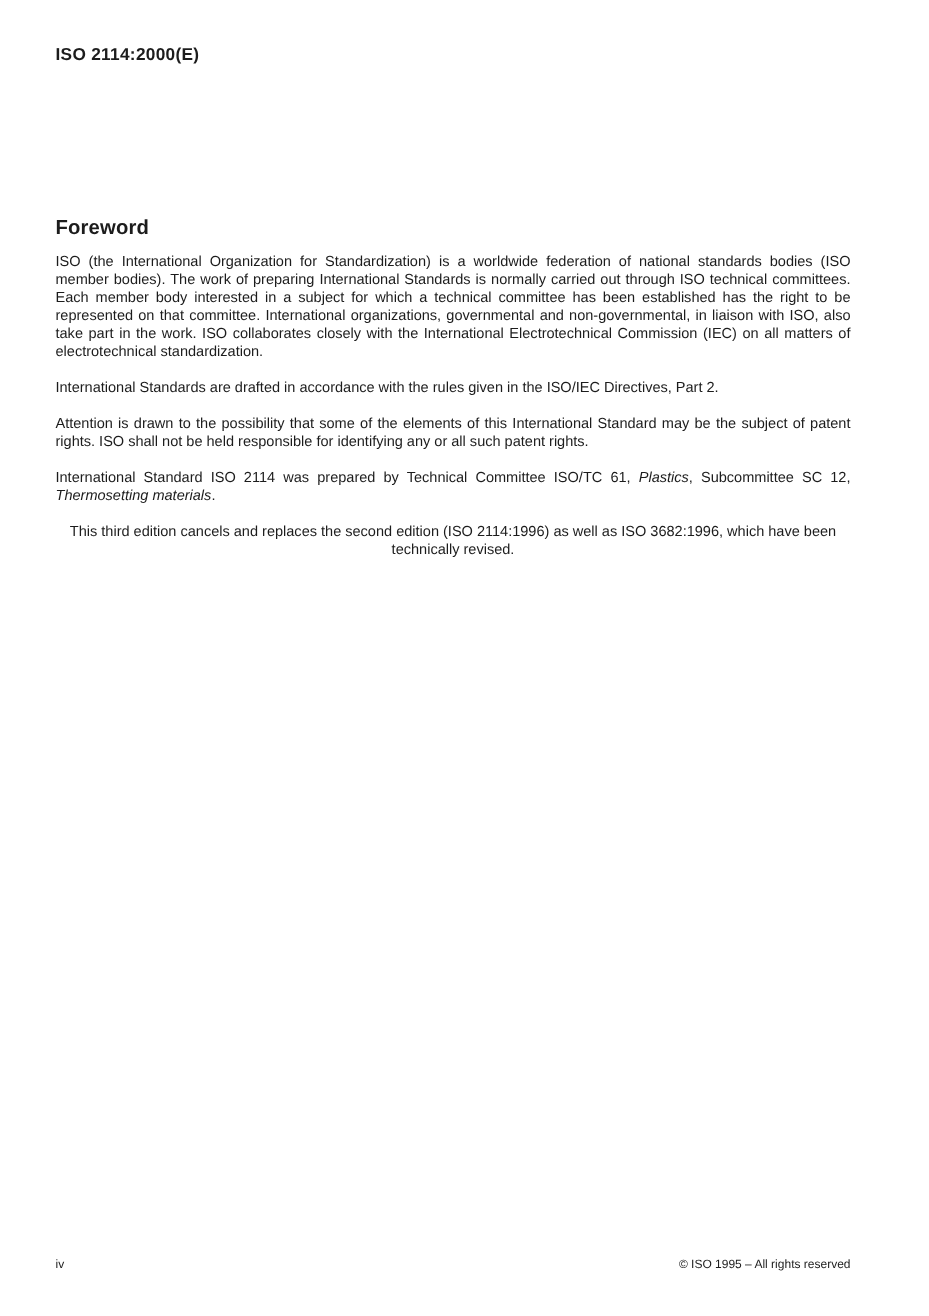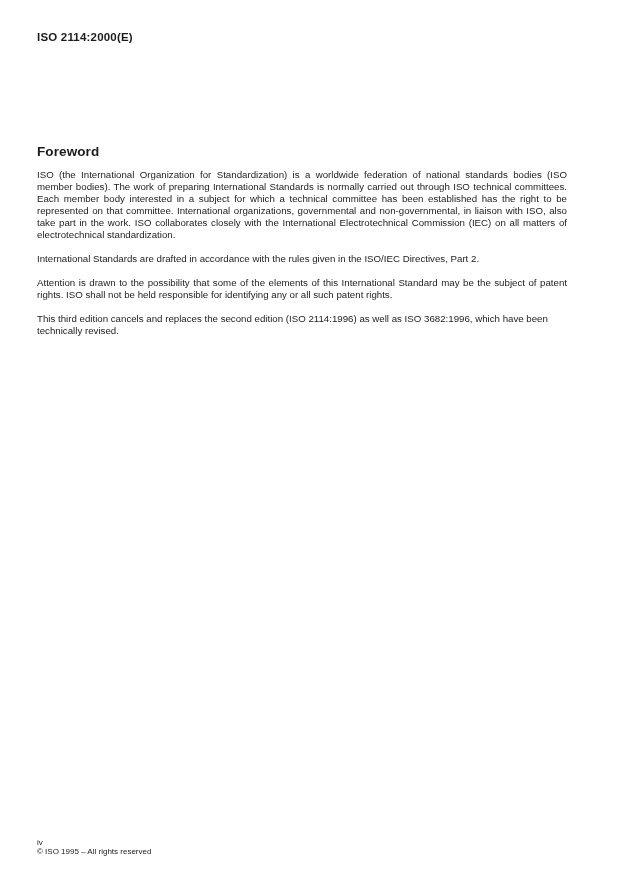--- a/index.html
+++ b/index.html
@@ -33,49 +33,49 @@
   .body-text {
     position: absolute;
     left: 37px;
     top: 169px;
     width: 530px;
     font-size: 9.7px;
     line-height: 12px;
     text-align: justify;
   }
   .body-text p { margin: 0 0 12px 0; }
-  .body-text p:last-child { text-align: left; }
+  .body-text p:last-child { text-align: center; }
   .body-text em { font-style: italic; }
   .doc-footer {
     position: absolute;
     left: 37px;
     right: 52px;
     top: 838px;
     display: flex;
     justify-content: space-between;
     align-items: baseline;
     font-size: 8px;
-    flex-direction: column;
   }
 </style>
 </head>
 <body>
 
 <div class="page">
 
   <header class="doc-header">
     <span>ISO 2114:2000(E)</span>
   </header>
 
   <h1 class="section-title">Foreword</h1>
 
   <main class="body-text" id="paragraphs">
       <p><span>ISO (the International Organization for Standardization) is a worldwide federation of national standards bodies (ISO member bodies). The work of preparing International Standards is normally carried out through ISO technical committees. Each member body interested in a subject for which a technical committee has been established has the right to be represented on that committee. International organizations, governmental and non-governmental, in liaison with ISO, also take part in the work. ISO collaborates closely with the International Electrotechnical Commission (IEC) on all matters of electrotechnical standardization.</span></p>
       <p><span>International Standards are drafted in accordance with the rules given in the ISO/IEC Directives, Part 2.</span></p>
       <p><span>Attention is drawn to the possibility that some of the elements of this International Standard may be the subject of patent rights. ISO shall not be held responsible for identifying any or all such patent rights.</span></p>
+      <p><span>International Standard ISO 2114 was prepared by Technical Committee ISO/TC 61, </span><em>Plastics</em><span>, Subcommittee SC 12, </span><em>Thermosetting materials</em><span>.</span></p>
       <p><span>This third edition cancels and replaces the second edition (ISO 2114:1996) as well as ISO 3682:1996, which have been technically revised.</span></p>
     </main>
 
   <footer class="doc-footer">
     <span>iv</span>
     <span>© ISO 1995 – All rights reserved</span>
   </footer>
 
 </div>
 

